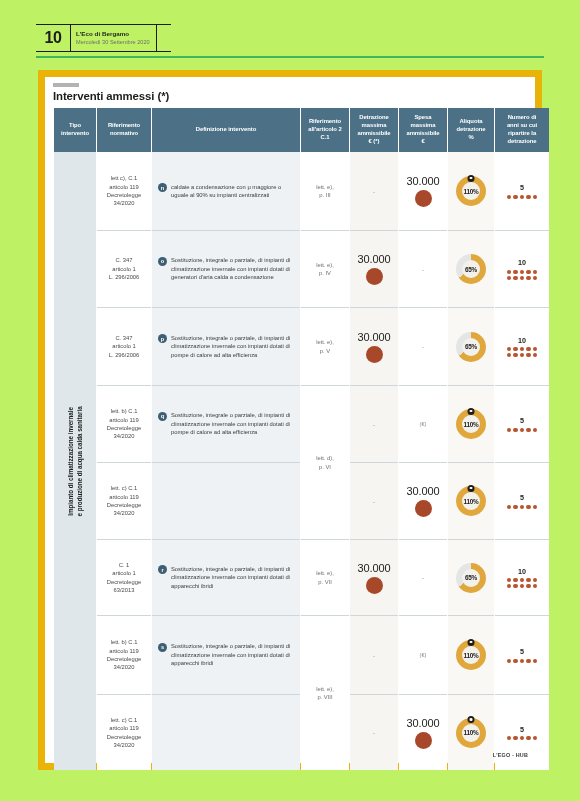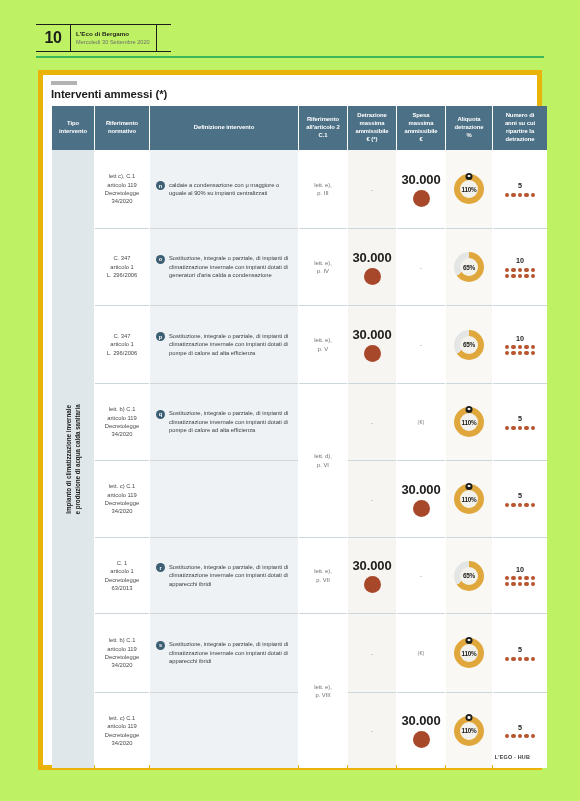--- a/index.html
+++ b/index.html
@@ -34,21 +34,21 @@
   .mh-sep2 { width: 1px; background: #1d1d1b; }
 
   .greenbar {
     position: absolute; left: 36px; top: 56px; width: 508px; height: 2.2px;
     background: #3cb75a;
   }
 
   
   .panel {
     position: absolute; left: 38px; top: 70px; width: 504px; height: 700px;
-    border: 5px solid #eab308; background: #ffffff;
+    border: 7px solid #eab308; background: #ffffff;
   }
   .grey-tab {
     position: absolute; left: 8px; top: 6px; width: 26px; height: 4px;
     background: #b3b3b3;
   }
   .panel-title {
     position: absolute; left: 8px; top: 13px;
     font-size: 11.4px; font-weight: bold; color: #1d1d1b; letter-spacing: -0.1px;
   }
 
@@ -120,21 +120,21 @@
   .def-text { font-size: 5.8px; line-height: 1.45; color: #3a3a3a; }
 
   .ctr {
     display: flex; flex-direction: column;
     align-items: center; justify-content: center;
     height: 100%; text-align: center;
   }
   .rif2-text { font-size: 5.8px; color: #6f6f6f; line-height: 1.45; }
   .dash { color: #9b9b9b; font-size: 6.5px; }
   .euro-note { color: #8a8a8a; font-size: 5.6px; }
-  .amount { font-size: 13px; font-weight: bold; color: #1d1d1b; letter-spacing: -0.1px; }
+  .amount { font-size: 11px; font-weight: normal; color: #1d1d1b; letter-spacing: -0.1px; }
   .brown-dot {
     width: 17px; height: 17px; border-radius: 50%;
     background: #a8482a; margin-top: 3px;
   }
 
   
   .donut { position: relative; width: 30px; height: 30px; }
   .donut-ring { position: absolute; inset: 0; border-radius: 50%; }
   .donut-hole {
     position: absolute; left: 6px; top: 6px; width: 18px; height: 18px;

